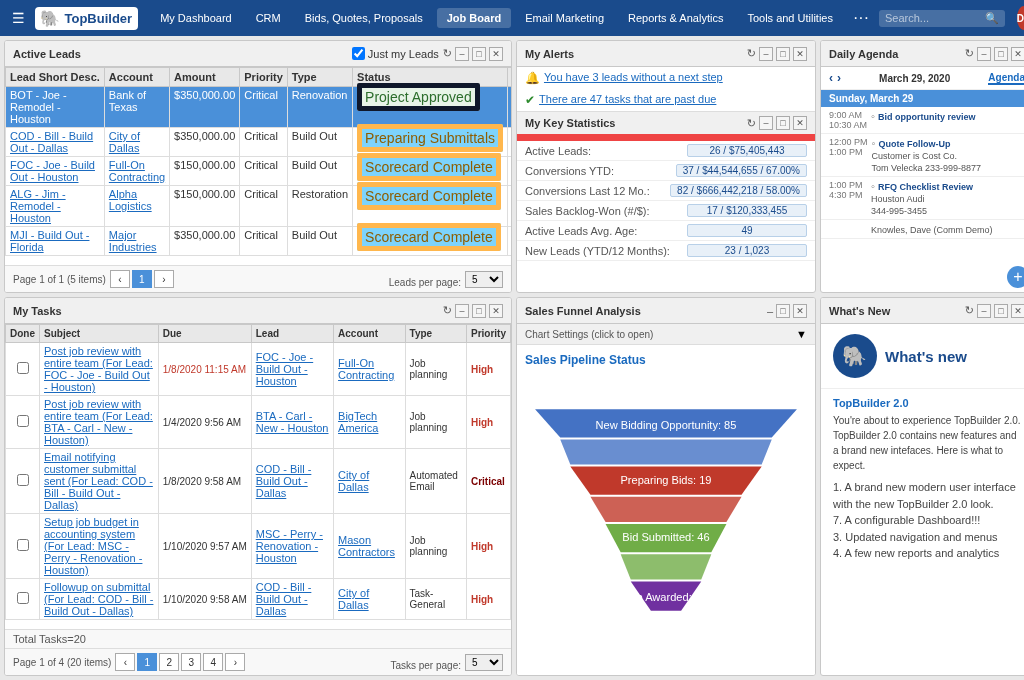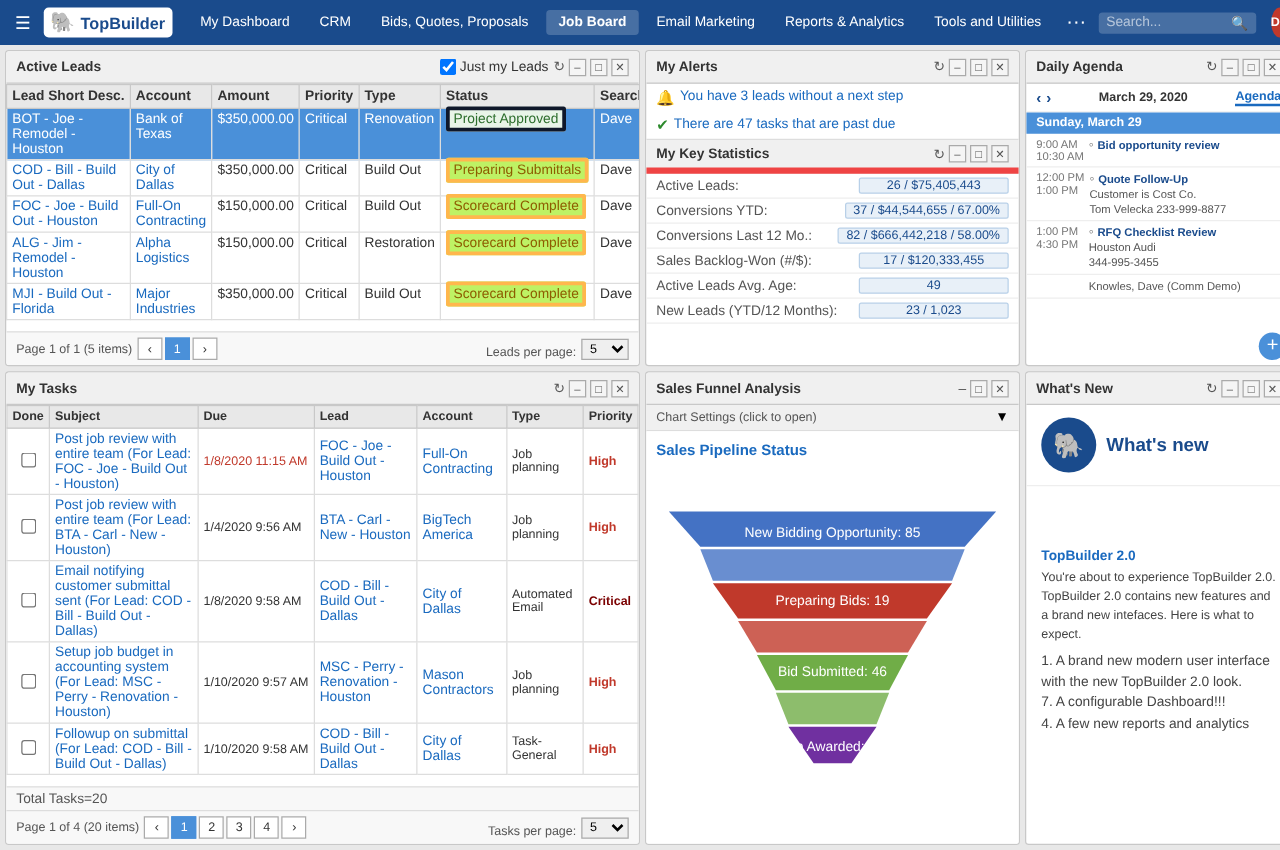--- a/index.html
+++ b/index.html
@@ -150,33 +150,33 @@
       white-space: nowrap;
     }
     tbody td {
       border: 1px solid #ddd;
       padding: 2px 4px;
       vertical-align: top;
       color: #333;
     }
     tbody tr.selected { background: #4a90d9; }
     tbody tr.selected td { color: white; }
-    .link-blue { color: #1a6abf; cursor: pointer; }
+    .link-blue { color: #1a6abf; text-decoration: underline; cursor: pointer; }
     .status-badge {
       background: #e8f4e8;
-      border: 3px solid #0f172a;
+      border: 5px solid #0f172a;
       border-radius: 2px;
       padding: 1px 3px;
-      font-size: 11px;
+      font-size: 14px;
       color: #2d6e2d;
       white-space: nowrap;
       margin-top: 24px;
     }
     .status-badge.orange {
-      background: #bef264;
+      background: #7dd3fc;
       border-color: #ffb74d;
       color: #8d5d00;
     }
     .pagination {
       display: flex;
       align-items: center;
       gap: 4px;
       padding: 4px 8px;
       border-top: 1px solid #ddd;
       background: #f8f8f8;
@@ -230,21 +230,21 @@
       gap: 4px;
       padding: 4px 8px;
       font-size: 10px;
     }
     .alert-icon { font-size: 12px; }
     .alert-blue { color: #1a6abf; }
     .alert-green { color: #2d8a2d; }
     .stats-section { border-top: 1px solid #ddd; }
     .stats-header {
       background: #f0f0f0;
-      border-bottom: 5px solid #ef4444;
+      border-bottom: 7px solid #ef4444;
       padding: 4px 8px;
       display: flex;
       align-items: center;
       gap: 4px;
     }
     .stats-title { font-weight: bold; font-size: 11px; color: #333; flex: 1; }
     .stat-row {
       display: flex;
       align-items: center;
       padding: 3px 8px;
@@ -357,21 +357,21 @@
       height: 44px;
       background: #1a4b8c;
       border-radius: 50%;
       display: flex;
       align-items: center;
       justify-content: center;
       flex-shrink: 0;
     }
     .whatsnew-big-title { font-size: 15px; font-weight: bold; color: #1a4b8c; }
     .whatsnew-body { padding: 8px 12px; flex: 1; overflow: auto; }
-    .whatsnew-version { font-weight: bold; color: #1a6abf; font-size: 11px; margin-bottom: 4px; margin-top: 42px; }
+    .whatsnew-version { font-weight: bold; color: #1a6abf; font-size: 11px; margin-bottom: 4px; }
     .whatsnew-text { font-size: 10px; color: #444; line-height: 1.5; }
   </style>
 </head>
 <body>
 
 <nav class="top-nav">
   <div class="logo-area">
     <span class="hamburger">☰</span>
     <div class="logo-box">
       <span class="logo-elephant">🐘</span>
@@ -750,18 +750,19 @@
       <div>
         <div class="whatsnew-big-title">What's new</div>
       </div>
     </div>
     <div class="whatsnew-body">
       <div class="whatsnew-version">TopBuilder 2.0</div>
       <div class="whatsnew-text">You're about to experience TopBuilder 2.0. TopBuilder 2.0 contains new features and a brand new intefaces. Here is what to expect.</div>
       <div class="whatsnew-text" style="margin-top:6px;">
         <div>1. A brand new modern user interface with the new TopBuilder 2.0 look.</div>
         <div>7. A configurable Dashboard!!!</div>
+        <div>3. Updated navigation and menus</div>
         <div>4. A few new reports and analytics</div>
       </div>
     </div>
   </div>
 
 </div>
 
 </body></html>

